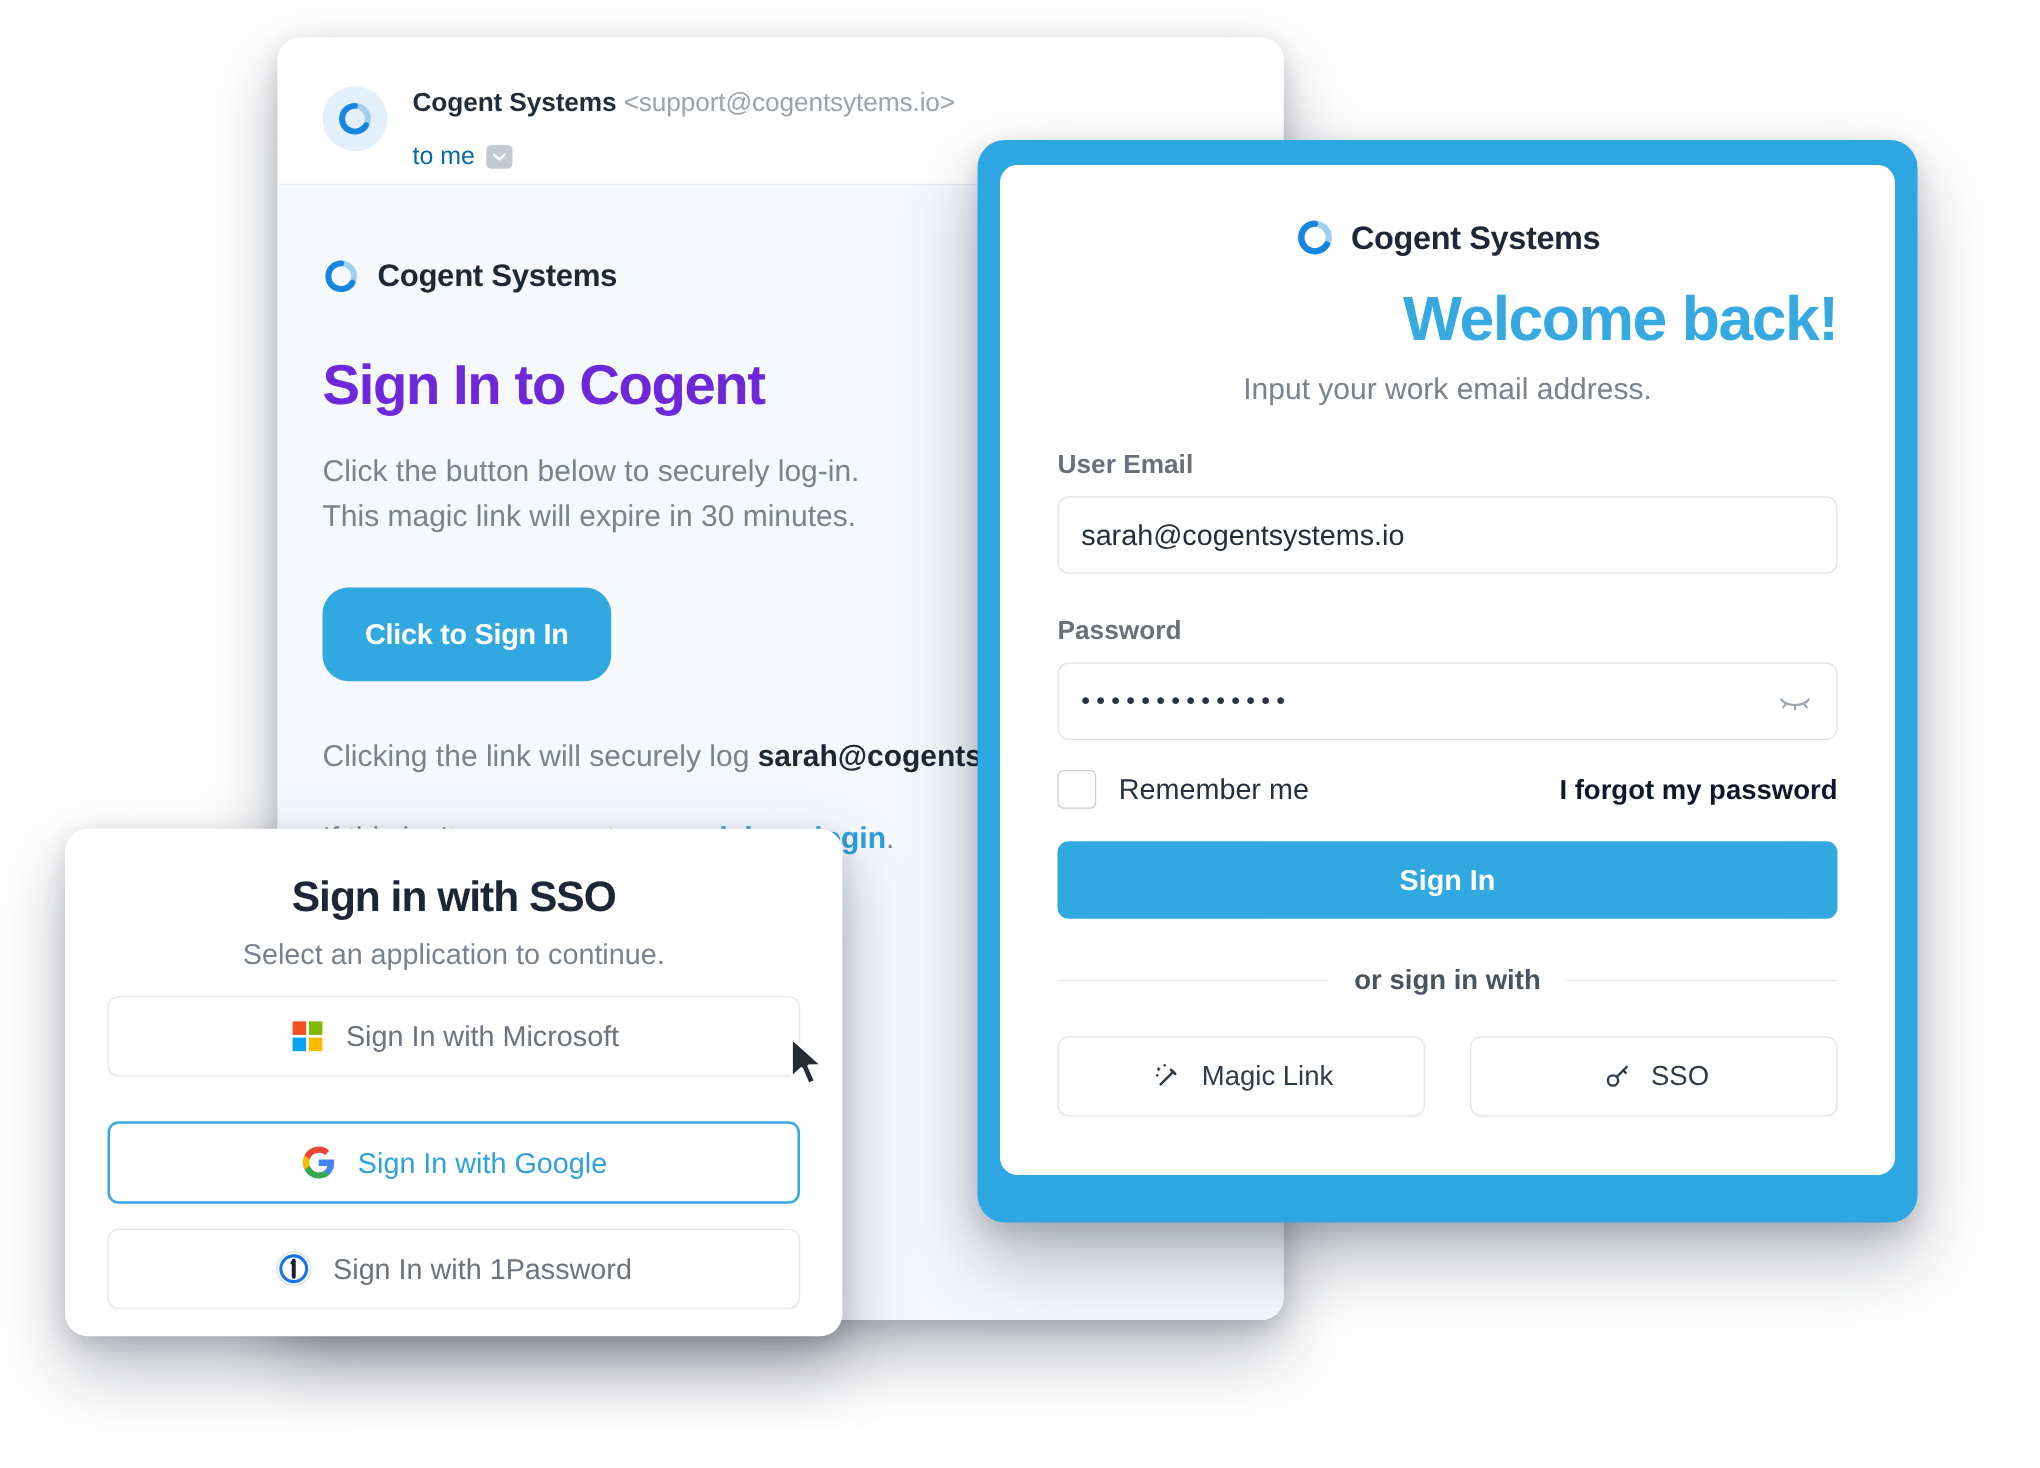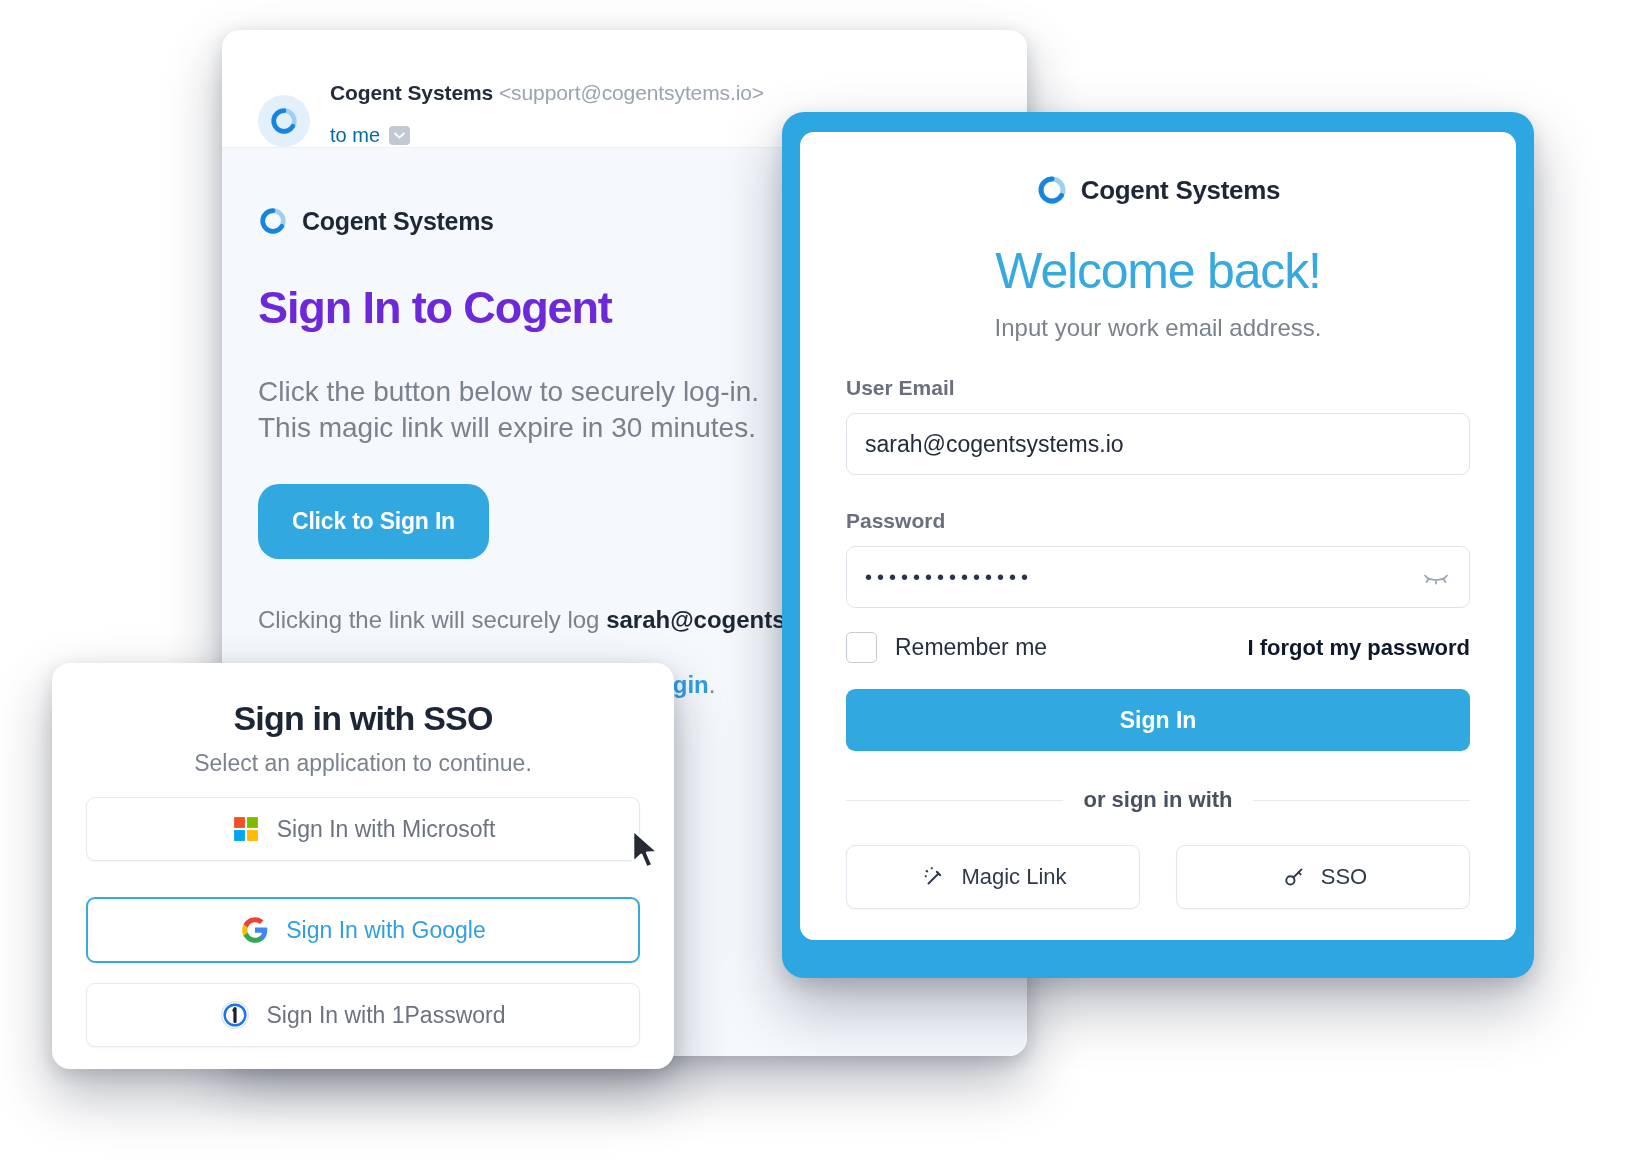--- a/index.html
+++ b/index.html
@@ -30,22 +30,22 @@
     background: #ffffff;
     border-radius: 18px;
     box-shadow: 0 26px 56px rgba(15, 23, 42, .30), 0 6px 18px rgba(15,23,42,.16);
     overflow: hidden;
   }
   .email-head {
     height: 118px;
     background: #ffffff;
     border-bottom: 1px solid #eceff3;
     display: flex;
-    align-items: flex-end;
-    padding: 20px 0 0 36px;
+    align-items: flex-start;
+    padding: 37px 0 0 36px;
     box-sizing: border-box;
   }
   .avatar {
     width: 52px;
     height: 52px;
     border-radius: 50%;
     background: #e3f0fc;
     display: flex;
     align-items: center;
     justify-content: center;
@@ -102,22 +102,22 @@
     letter-spacing: -.3px;
   }
   .email-title {
     margin-top: 46px;
     font-size: 45px;
     font-weight: 700;
     color: #6d28d9;
     letter-spacing: -1.1px;
   }
   .email-copy {
-    margin-top: 40px;
-    font-size: 28px;
+    margin-top: 26px;
+    font-size: 24px;
     line-height: 36px;
     color: #7a828e;
   }
   .email-cta {
     margin-top: 38px;
     display: inline-block;
     background: #31a8e0;
     color: #fff;
     font-size: 23px;
     font-weight: 700;
@@ -170,24 +170,24 @@
     box-sizing: border-box;
   }
   .login-brand {
     display: flex;
     align-items: center;
     justify-content: center;
     gap: 13px;
   }
   .login-brand .brand-name { font-size: 26px; }
   .welcome {
-    margin-top: 36px;
-    text-align: center;
+    margin-top: 20px;
+    text-align: right;
     font-size: 50px;
-    font-weight: 400;
+    font-weight: 700;
     color: #36a9e1;
     letter-spacing: -1.2px;
   }
   .welcome-sub {
     margin-top: 14px;
     text-align: center;
     font-size: 24px;
     color: #7a828e;
   }
   .field-label {

